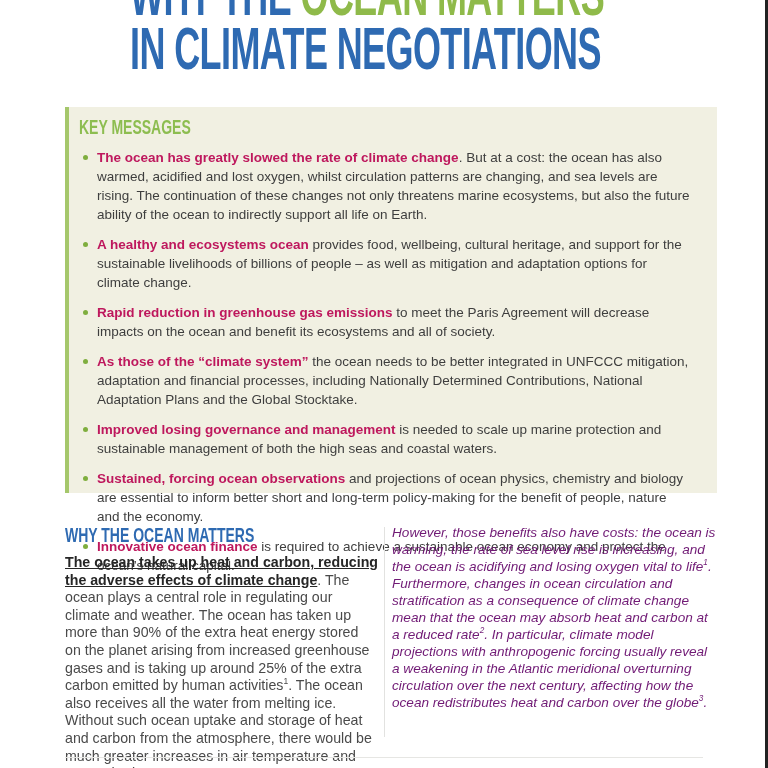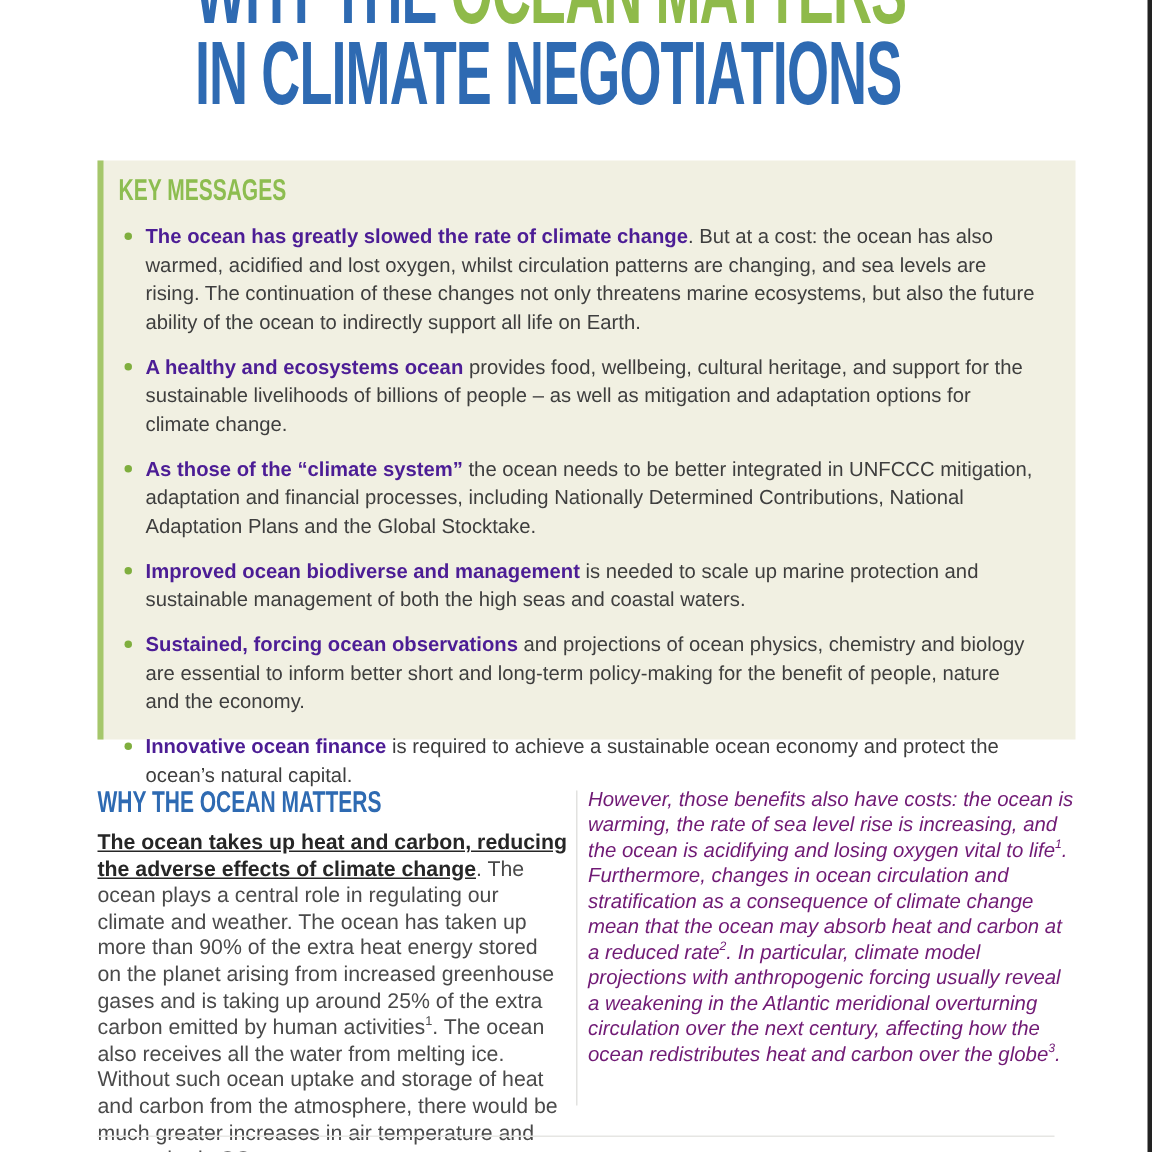--- a/index.html
+++ b/index.html
@@ -20,21 +20,21 @@
            box-sizing:border-box;background:#f1f0e2;
            border-left:4px solid #a5c76b;padding:9px 26px 0 10px;}
   .key-heading{margin:0 0 9px 0;font-size:20px;font-weight:bold;color:#8dbd50;
                white-space:nowrap;transform:scaleX(0.70);transform-origin:0 50%;
                letter-spacing:0;}
   .key-box ul{list-style:none;margin:0;padding:0;}
   .key-box li{display:flex;margin:0 0 11px 0;font-size:13.5px;line-height:19px;
               color:#3e3e3e;}
   .dot{flex:none;width:5px;height:5px;border-radius:50%;background:#7fae3e;
        margin:7px 9px 0 4px;}
-  .key-box strong{color:#4c1d95;}
+  .key-box strong{color:#be185d;}
 
   
   .col{position:absolute;top:524px;}
   .col-left{left:65px;width:313px;}
   .col-right{left:392px;width:325px;font-size:13.6px;line-height:17px;
              color:#701a75;font-style:italic;}
   .section-heading{margin:0 0 7px 0;font-size:20px;font-weight:bold;color:#2e6ab2;
                    white-space:nowrap;transform:scaleX(0.70);transform-origin:0 50%;}
   .col-left p{margin:0;font-size:14.2px;line-height:17.6px;color:#4a4a4a;}
   .col-left strong{color:#262626;text-decoration:underline;}
@@ -65,25 +65,29 @@
       <li>
         <span class="dot"></span>
         <span><strong>The ocean has greatly slowed the rate of climate change</strong><span>. But at a cost: the ocean has also warmed, acidified and lost oxygen, whilst circulation patterns are changing, and sea levels are rising. The continuation of these changes not only threatens marine ecosystems, but also the future ability of the ocean to indirectly support all life on Earth.</span></span>
       </li>
       <li>
         <span class="dot"></span>
         <span><strong>A healthy and ecosystems ocean</strong><span> provides food, wellbeing, cultural heritage, and support for the sustainable livelihoods of billions of people – as well as mitigation and adaptation options for climate change.</span></span>
       </li>
       <li>
         <span class="dot"></span>
+        <span><strong>Rapid reduction in greenhouse gas emissions</strong><span> to meet the Paris Agreement will decrease impacts on the ocean and benefit its ecosystems and all of society.</span></span>
+      </li>
+      <li>
+        <span class="dot"></span>
         <span><strong>As those of the “climate system”</strong><span> the ocean needs to be better integrated in UNFCCC mitigation, adaptation and financial processes, including Nationally Determined Contributions, National Adaptation Plans and the Global Stocktake.</span></span>
       </li>
       <li>
         <span class="dot"></span>
-        <span><strong>Improved ocean biodiverse and management</strong><span> is needed to scale up marine protection and sustainable management of both the high seas and coastal waters.</span></span>
+        <span><strong>Improved losing governance and management</strong><span> is needed to scale up marine protection and sustainable management of both the high seas and coastal waters.</span></span>
       </li>
       <li>
         <span class="dot"></span>
         <span><strong>Sustained, forcing ocean observations</strong><span> and projections of ocean physics, chemistry and biology are essential to inform better short and long-term policy-making for the benefit of people, nature and the economy.</span></span>
       </li>
       <li>
         <span class="dot"></span>
         <span><strong>Innovative ocean finance</strong><span> is required to achieve a sustainable ocean economy and protect the ocean’s natural capital.</span></span>
       </li>
     </ul>

